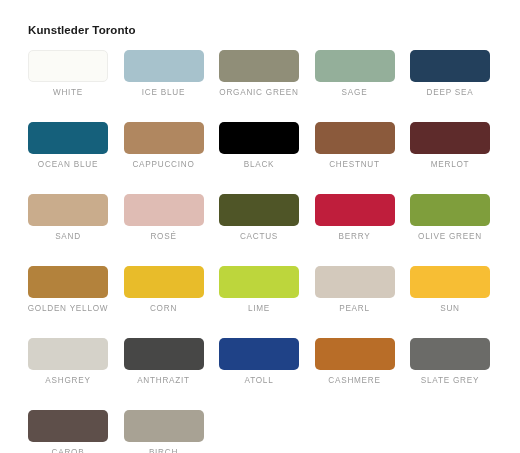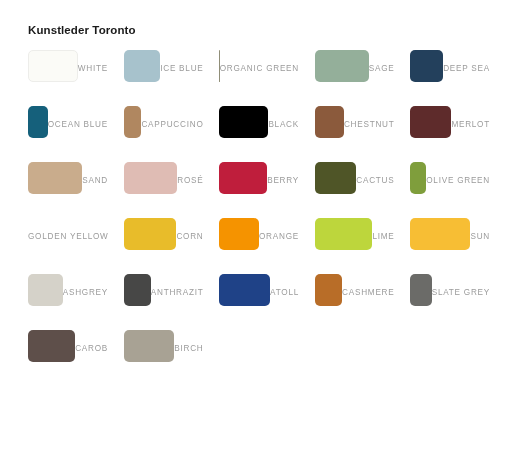--- a/index.html
+++ b/index.html
@@ -38,21 +38,21 @@
     width: 470px;
     display: grid;
     grid-template-columns: repeat(5, 80px);
     column-gap: 15.5px;
     row-gap: 24px;
     justify-content: start;
   }
   .swatch-cell {
     width: 80px;
     display: flex;
-    flex-direction: row;
+    flex-direction: column;
     align-items: center;
   }
   .swatch-chip {
     width: 80px;
     height: 32px;
     border-radius: 5px;
     box-sizing: border-box;
   }
   .swatch-chip.light-edge {
     border: 1px solid #ededea;
@@ -118,46 +118,46 @@
       </div>
       <div class="swatch-cell">
         <div class="swatch-chip" style="background-color: rgb(201, 172, 140);"></div>
         <div class="swatch-label">SAND</div>
       </div>
       <div class="swatch-cell">
         <div class="swatch-chip" style="background-color: rgb(223, 188, 180);"></div>
         <div class="swatch-label">ROSÉ</div>
       </div>
       <div class="swatch-cell">
+        <div class="swatch-chip" style="background-color: rgb(79, 85, 39);"></div>
+        <div class="swatch-label">CACTUS</div>
+      </div>
+      <div class="swatch-cell">
         <div class="swatch-chip" style="background-color: rgb(191, 30, 60);"></div>
         <div class="swatch-label">BERRY</div>
-      </div>
-      <div class="swatch-cell">
-        <div class="swatch-chip" style="background-color: rgb(79, 85, 39);"></div>
-        <div class="swatch-label">CACTUS</div>
       </div>
       <div class="swatch-cell">
         <div class="swatch-chip" style="background-color: rgb(127, 158, 60);"></div>
         <div class="swatch-label">OLIVE GREEN</div>
       </div>
       <div class="swatch-cell">
         <div class="swatch-chip" style="background-color: rgb(179, 130, 60);"></div>
         <div class="swatch-label">GOLDEN YELLOW</div>
       </div>
       <div class="swatch-cell">
         <div class="swatch-chip" style="background-color: rgb(232, 188, 42);"></div>
         <div class="swatch-label">CORN</div>
       </div>
       <div class="swatch-cell">
-        <div class="swatch-chip" style="background-color: rgb(245, 147, 0);"></div>
-        <div class="swatch-label">ORANGE</div>
+        <div class="swatch-chip" style="background-color: rgb(189, 214, 60);"></div>
+        <div class="swatch-label">LIME</div>
       </div>
       <div class="swatch-cell">
-        <div class="swatch-chip" style="background-color: rgb(189, 214, 60);"></div>
-        <div class="swatch-label">LIME</div>
+        <div class="swatch-chip" style="background-color: rgb(211, 201, 188);"></div>
+        <div class="swatch-label">PEARL</div>
       </div>
       <div class="swatch-cell">
         <div class="swatch-chip" style="background-color: rgb(247, 190, 52);"></div>
         <div class="swatch-label">SUN</div>
       </div>
       <div class="swatch-cell">
         <div class="swatch-chip" style="background-color: rgb(213, 210, 201);"></div>
         <div class="swatch-label">ASHGREY</div>
       </div>
       <div class="swatch-cell">

